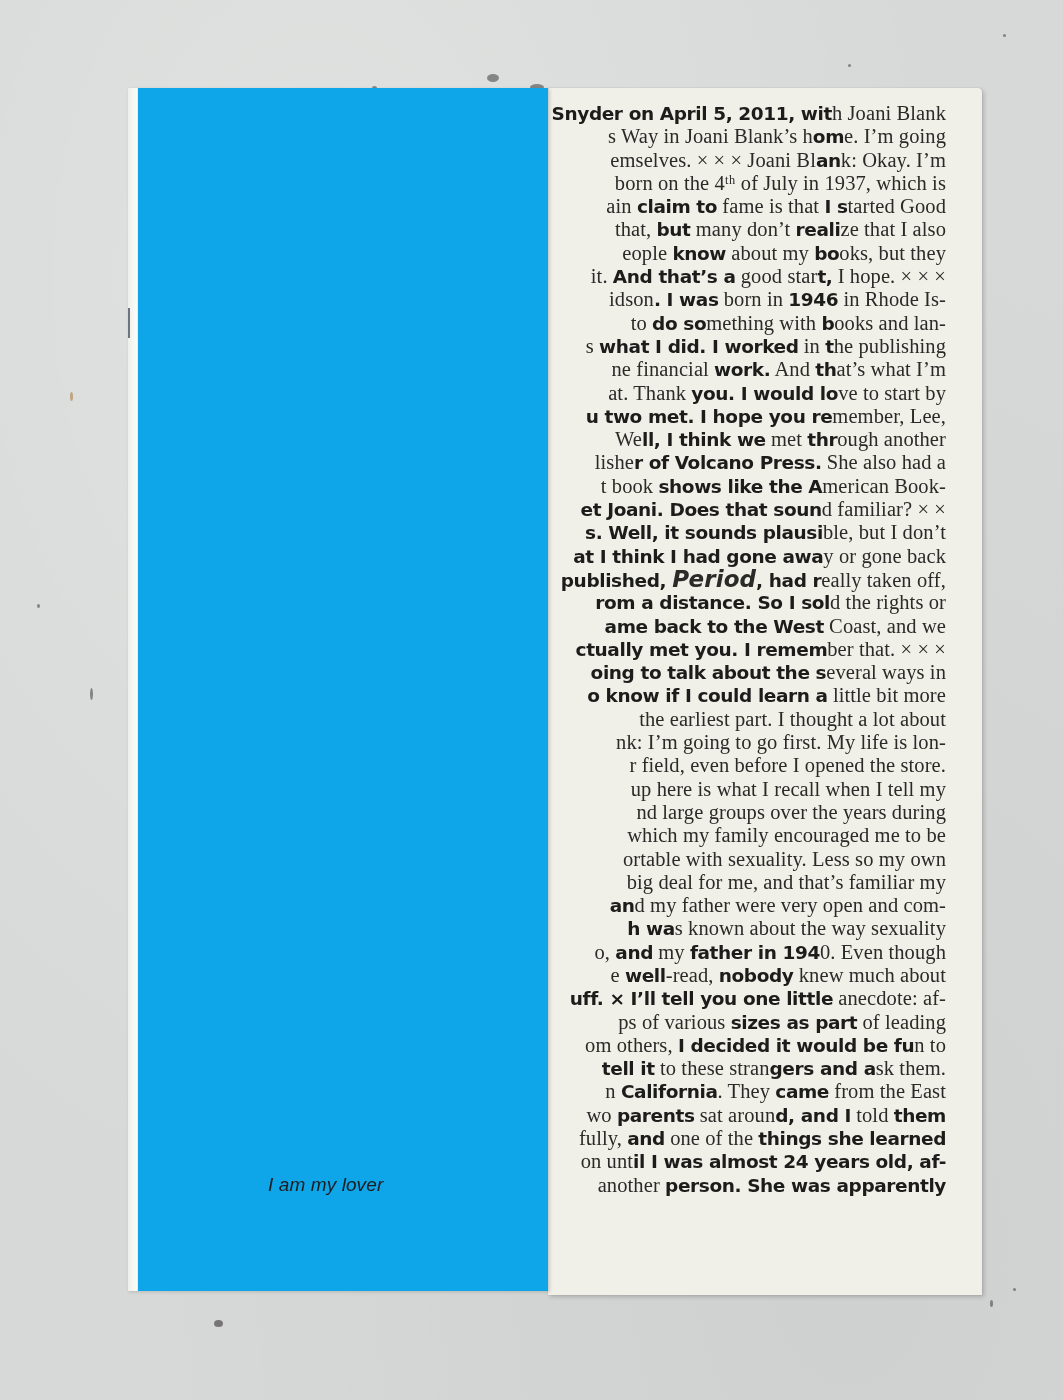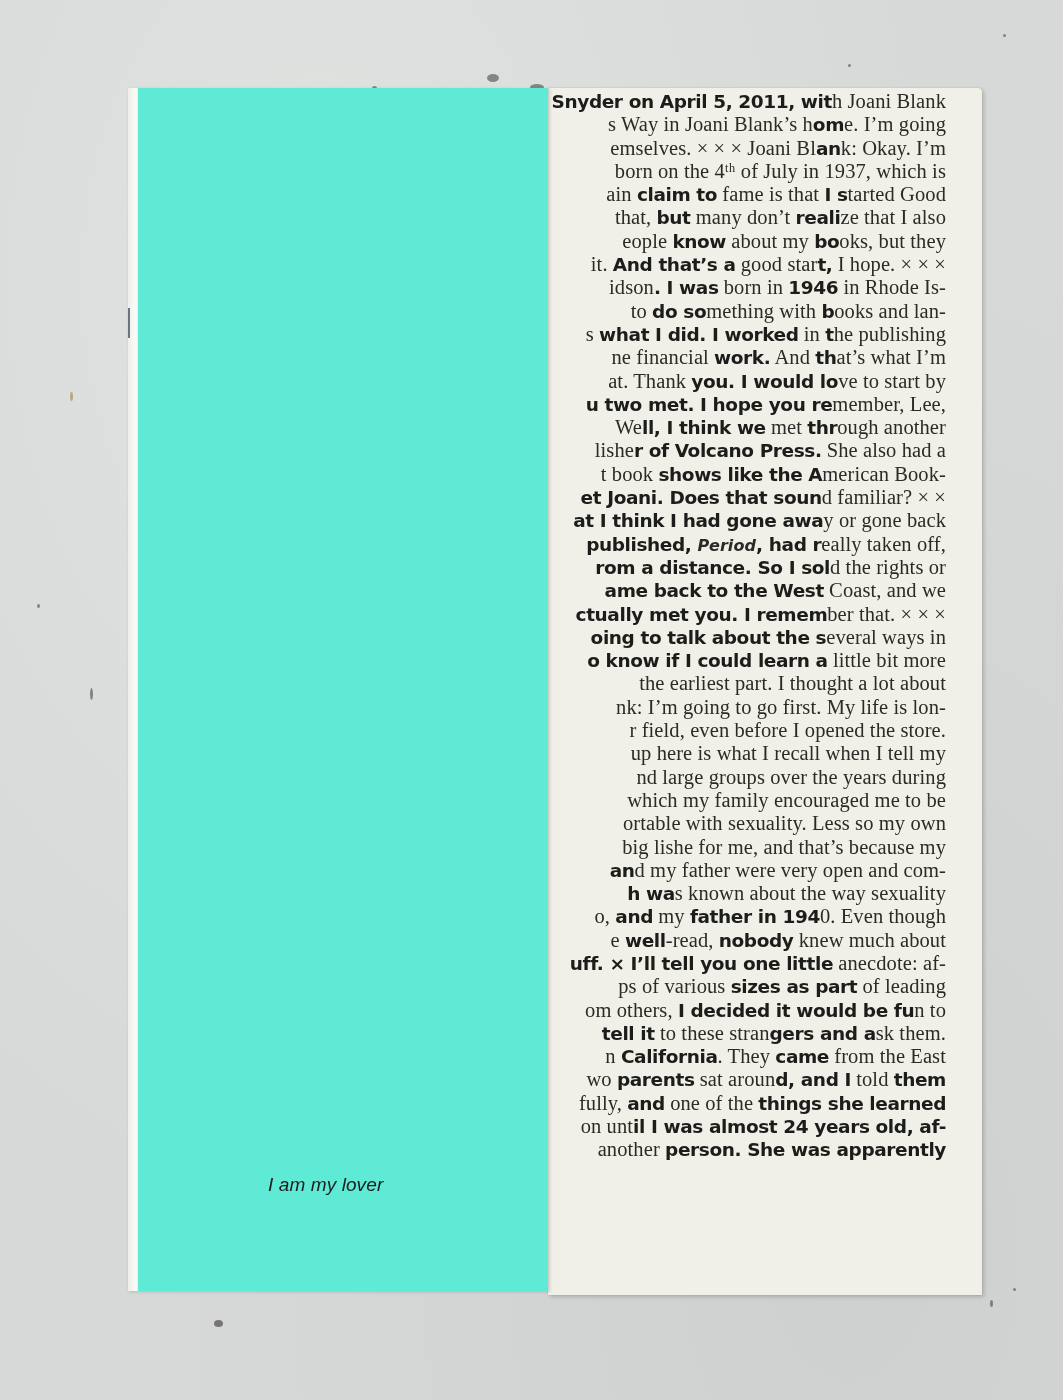--- a/index.html
+++ b/index.html
@@ -34,21 +34,21 @@
       width: 434px;
       height: 1207px;
       background: #f1f0e8;
       box-shadow: 2px 2px 4px rgba(0,0,0,0.18), 0 0 1px rgba(0,0,0,0.3);
       border-top-right-radius: 4px;
       overflow: hidden;
     }
     .text-column {
       position: absolute;
       right: 36px;
-      top: 2px;
+      top: 14px;
       width: 420px;
       color: #2a2a28;
     }
     .text-line {
       height: 23.3px;
       line-height: 23.3px;
       font-size: 20.5px;
       white-space: nowrap;
       text-align: right;
       letter-spacing: 0.1px;
@@ -58,29 +58,29 @@
       font-family: "DejaVu Sans", sans-serif;
       font-weight: bold;
       font-size: 18.5px;
       letter-spacing: -0.4px;
       color: #1c1c1b;
     }
     .text-line i {
       font-family: "DejaVu Sans", sans-serif;
       font-weight: bold;
       font-style: italic;
-      font-size: 16px;
+      font-size: 23px;
     }
     .left-page {
       position: absolute;
       left: 128px;
       top: 88px;
       width: 420px;
       height: 1203px;
-      background: #5eead4;
+      background: #0ea5e9;
       box-shadow: 1px 1px 3px rgba(0,0,0,0.15);
       border-right: 1px solid #cfcfca;
     }
     .spine-edge {
       position: absolute;
       left: 0;
       top: 0;
       width: 9px;
       height: 100%;
       background: linear-gradient(to right, #eeeeea, #f7f7f3 60%, #fbfbf8);
@@ -135,35 +135,36 @@
       <div class="text-line"><span>idson</span><b>. I was</b><span> born in </span><b>1946</b><span> in Rhode Is-</span></div>
       <div class="text-line"><span> to </span><b>do so</b><span>mething with </span><b>b</b><span>ooks and lan-</span></div>
       <div class="text-line"><span>s </span><b>what I did. I worked</b><span> in </span><b>t</b><span>he publishing</span></div>
       <div class="text-line"><span>ne financial </span><b>work.</b><span> And </span><b>th</b><span>at’s what I’m</span></div>
       <div class="text-line"><span>at. Thank </span><b>you. I would lo</b><span>ve to start by</span></div>
       <div class="text-line"><b>u two met. I hope you re</b><span>member, Lee,</span></div>
       <div class="text-line"><span> We</span><b>ll, I think we</b><span> met </span><b>thr</b><span>ough another</span></div>
       <div class="text-line"><span>lishe</span><b>r of Volcano Press.</b><span> She also had a</span></div>
       <div class="text-line"><span>t book </span><b>shows like the A</b><span>merican Book-</span></div>
       <div class="text-line"><b>et Joani. Does that soun</b><span>d familiar? × ×</span></div>
+      <div class="text-line"><b>s. Well, it sounds plausi</b><span>ble, but I don’t</span></div>
       <div class="text-line"><b>at I think I had gone awa</b><span>y or gone back</span></div>
       <div class="text-line"><b>published, </b><i>Period</i><b>, had r</b><span>eally taken off,</span></div>
       <div class="text-line"><b>rom a distance. So I sol</b><span>d the rights or</span></div>
       <div class="text-line"><b>ame back to the West</b><span> Coast, and we</span></div>
       <div class="text-line"><b>ctually met you. I remem</b><span>ber that. × × ×</span></div>
       <div class="text-line"><b>oing to talk about the s</b><span>everal ways in</span></div>
       <div class="text-line"><b>o know if I could learn a</b><span> little bit more</span></div>
       <div class="text-line"><span> the earliest part. I thought a lot about</span></div>
       <div class="text-line"><span>nk:  I’m going to go first. My life is lon-</span></div>
       <div class="text-line"><span>r field, even before I opened the store.</span></div>
       <div class="text-line"><span> up here is what I recall when I tell my</span></div>
       <div class="text-line"><span>nd large groups over the years during</span></div>
       <div class="text-line"><span>which my family encouraged me to be</span></div>
       <div class="text-line"><span>ortable with sexuality. Less so my own</span></div>
-      <div class="text-line"><span>big lishe for me, and that’s because my</span></div>
+      <div class="text-line"><span>big deal for me, and that’s familiar my</span></div>
       <div class="text-line"><b>an</b><span>d my father were very open and com-</span></div>
       <div class="text-line"><b>h wa</b><span>s known about the way sexuality</span></div>
       <div class="text-line"><span>o, </span><b>and</b><span> my </span><b>father in 194</b><span>0. Even though</span></div>
       <div class="text-line"><span>e </span><b>well</b><span>-read, </span><b>nobody</b><span> knew much about</span></div>
       <div class="text-line"><b>uff. × I’ll tell you one little</b><span> anecdote: af-</span></div>
       <div class="text-line"><span>ps of various </span><b>sizes as part</b><span> of leading</span></div>
       <div class="text-line"><span>om others, </span><b>I decided it would be fu</b><span>n to</span></div>
       <div class="text-line"><b>tell it</b><span> to these stran</span><b>gers and a</b><span>sk them.</span></div>
       <div class="text-line"><span>n </span><b>California</b><span>. They </span><b>came</b><span> from the East</span></div>
       <div class="text-line"><span>wo </span><b>parents</b><span> sat aroun</span><b>d, and I</b><span> told </span><b>them</b></div>

